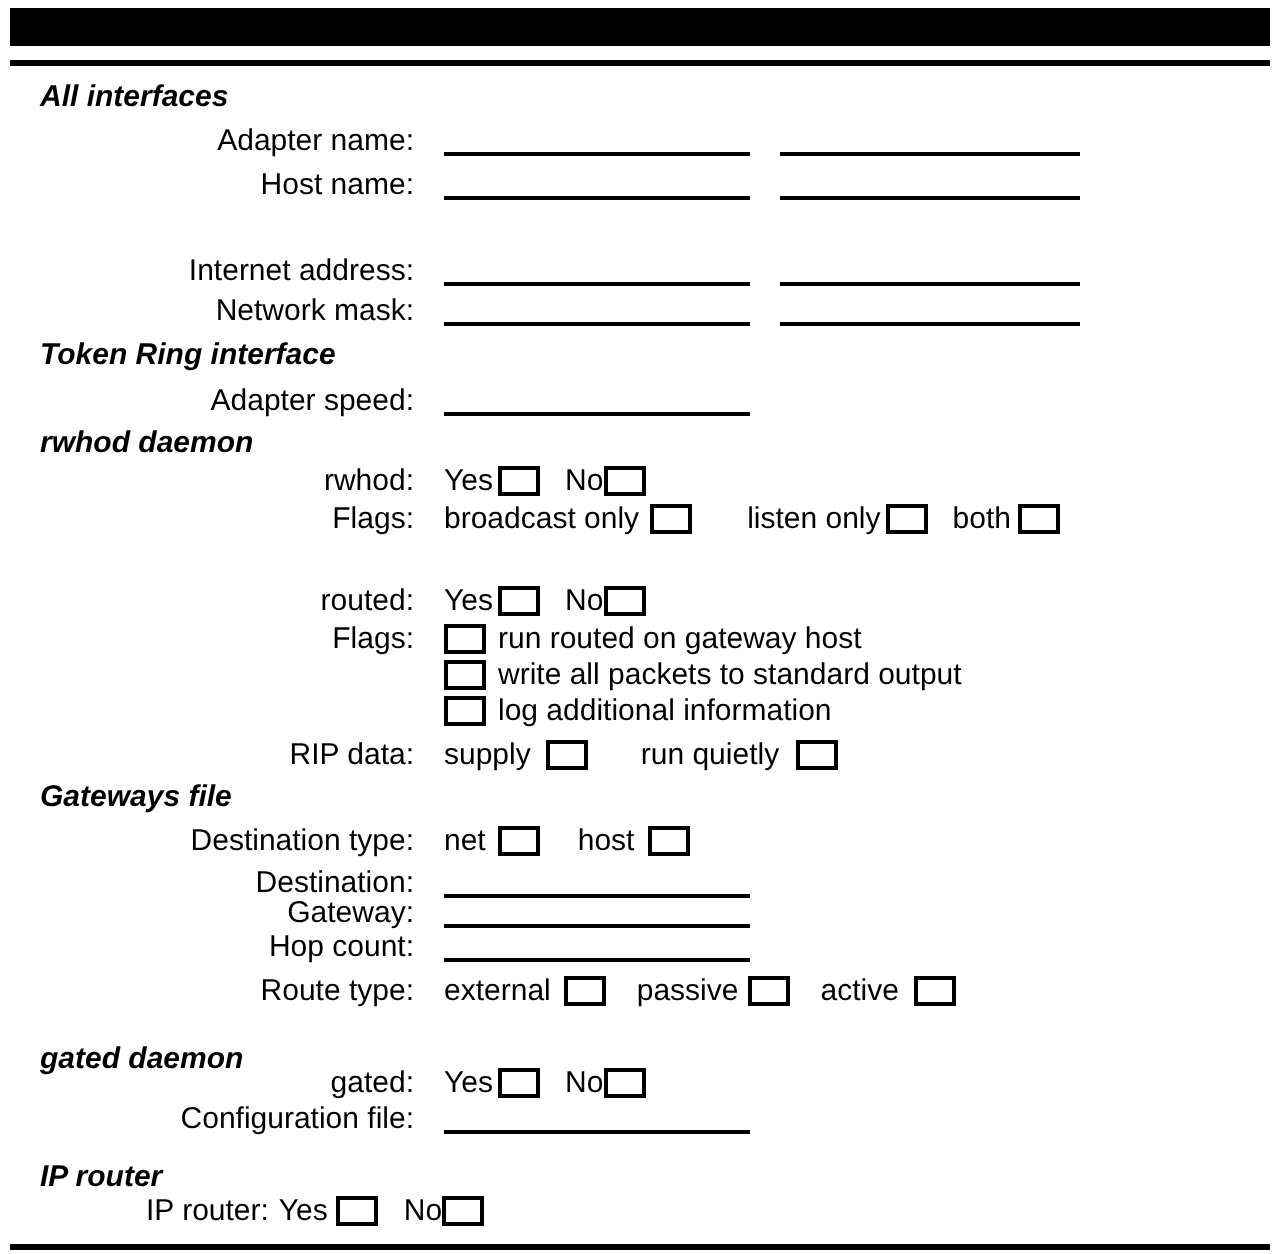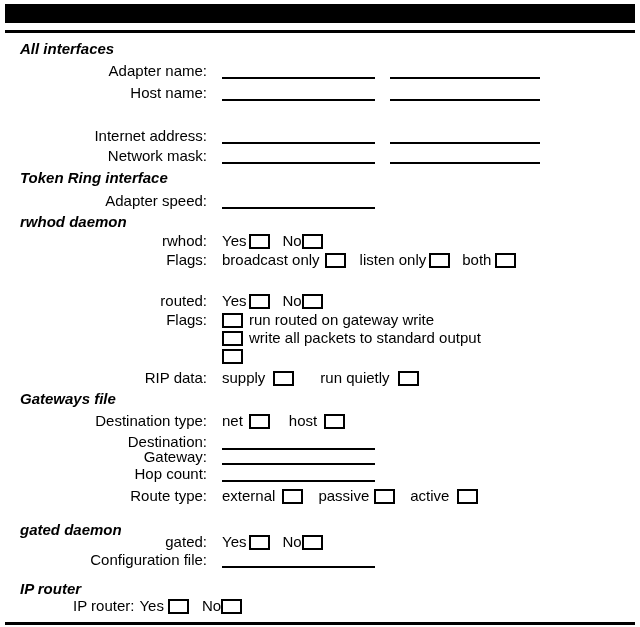--- a/index.html
+++ b/index.html
@@ -15,21 +15,21 @@
   }
   .rule{position:absolute;left:5px;width:630px;height:3px;background:#000;}
   .heading{position:absolute;left:20px;font-weight:bold;line-height:16px;white-space:nowrap;font-style:italic;}
   .row{position:absolute;left:0;line-height:16px;white-space:nowrap;}
   .lbl{display:inline-block;width:207px;text-align:right;}
   .fline{display:inline-block;width:153px;height:0;border-bottom:2px solid #000;vertical-align:-3px;}
   .fline2{width:150px;}
   .cb{display:inline-block;width:21px;height:15px;border:2px solid #000;box-sizing:border-box;vertical-align:-3px;background:#fff;}
   .ml3{margin-left:3px}.ml4{margin-left:4px}.ml5{margin-left:5px}.ml6{margin-left:6px}
   .ml7{margin-left:7px}.ml8{margin-left:8px}.ml12{margin-left:12px}.ml13{margin-left:13px}
-  .ml14{margin-left:14px}.ml15{margin-left:15px}.ml19{margin-left:19px}.ml26{margin-left:26px}
+  .ml14{margin-left:28px}.ml15{margin-left:15px}.ml19{margin-left:19px}.ml26{margin-left:26px}
 </style>
 </head>
 <body>
 
 <div class="page">
 
   <div class="titlebar">
     <span>Part 1A:  Interface and Daemon Information</span>
   </div>
   <div class="rule" style="top:30px"></div>
@@ -68,29 +68,29 @@
   <div class="row" style="top:252px">
     <span class="lbl">Flags:</span><span class="ml15">broadcast only</span><span class="cb ml5"></span><span class="ml14">listen only</span><span class="cb ml3"></span><span class="ml12">both</span><span class="cb ml4"></span>
   </div>
 
 
   <div class="row" style="top:293px">
     <span class="lbl">routed:</span><span class="ml15">Yes</span><span class="cb ml3"></span><span class="ml12">No</span><span class="cb"></span>
   </div>
 
   <div class="row" style="top:312px">
-    <span class="lbl">Flags:</span><span class="cb ml15"></span><span class="ml6">run routed on gateway write</span>
+    <span class="lbl">Flags:</span><span class="cb ml15"></span><span class="ml6">run routed on gateway host</span>
   </div>
 
   <div class="row" style="top:330px">
     <span class="lbl"></span><span class="cb ml15"></span><span class="ml6">write all packets to standard output</span>
   </div>
 
   <div class="row" style="top:348px">
-    <span class="lbl"></span><span class="cb ml15"></span>
+    <span class="lbl"></span><span class="cb ml15"></span><span class="ml6">log additional information</span>
   </div>
 
   <div class="row" style="top:370px">
     <span class="lbl">RIP data:</span><span class="ml15">supply</span><span class="cb ml8"></span><span class="ml26">run quietly</span><span class="cb ml8"></span>
   </div>
 
   <div class="heading" style="top:391px">Gateways file</div>
 
   <div class="row" style="top:413px">
     <span class="lbl">Destination type:</span><span class="ml15">net</span><span class="cb ml6"></span><span class="ml19">host</span><span class="cb ml7"></span>

